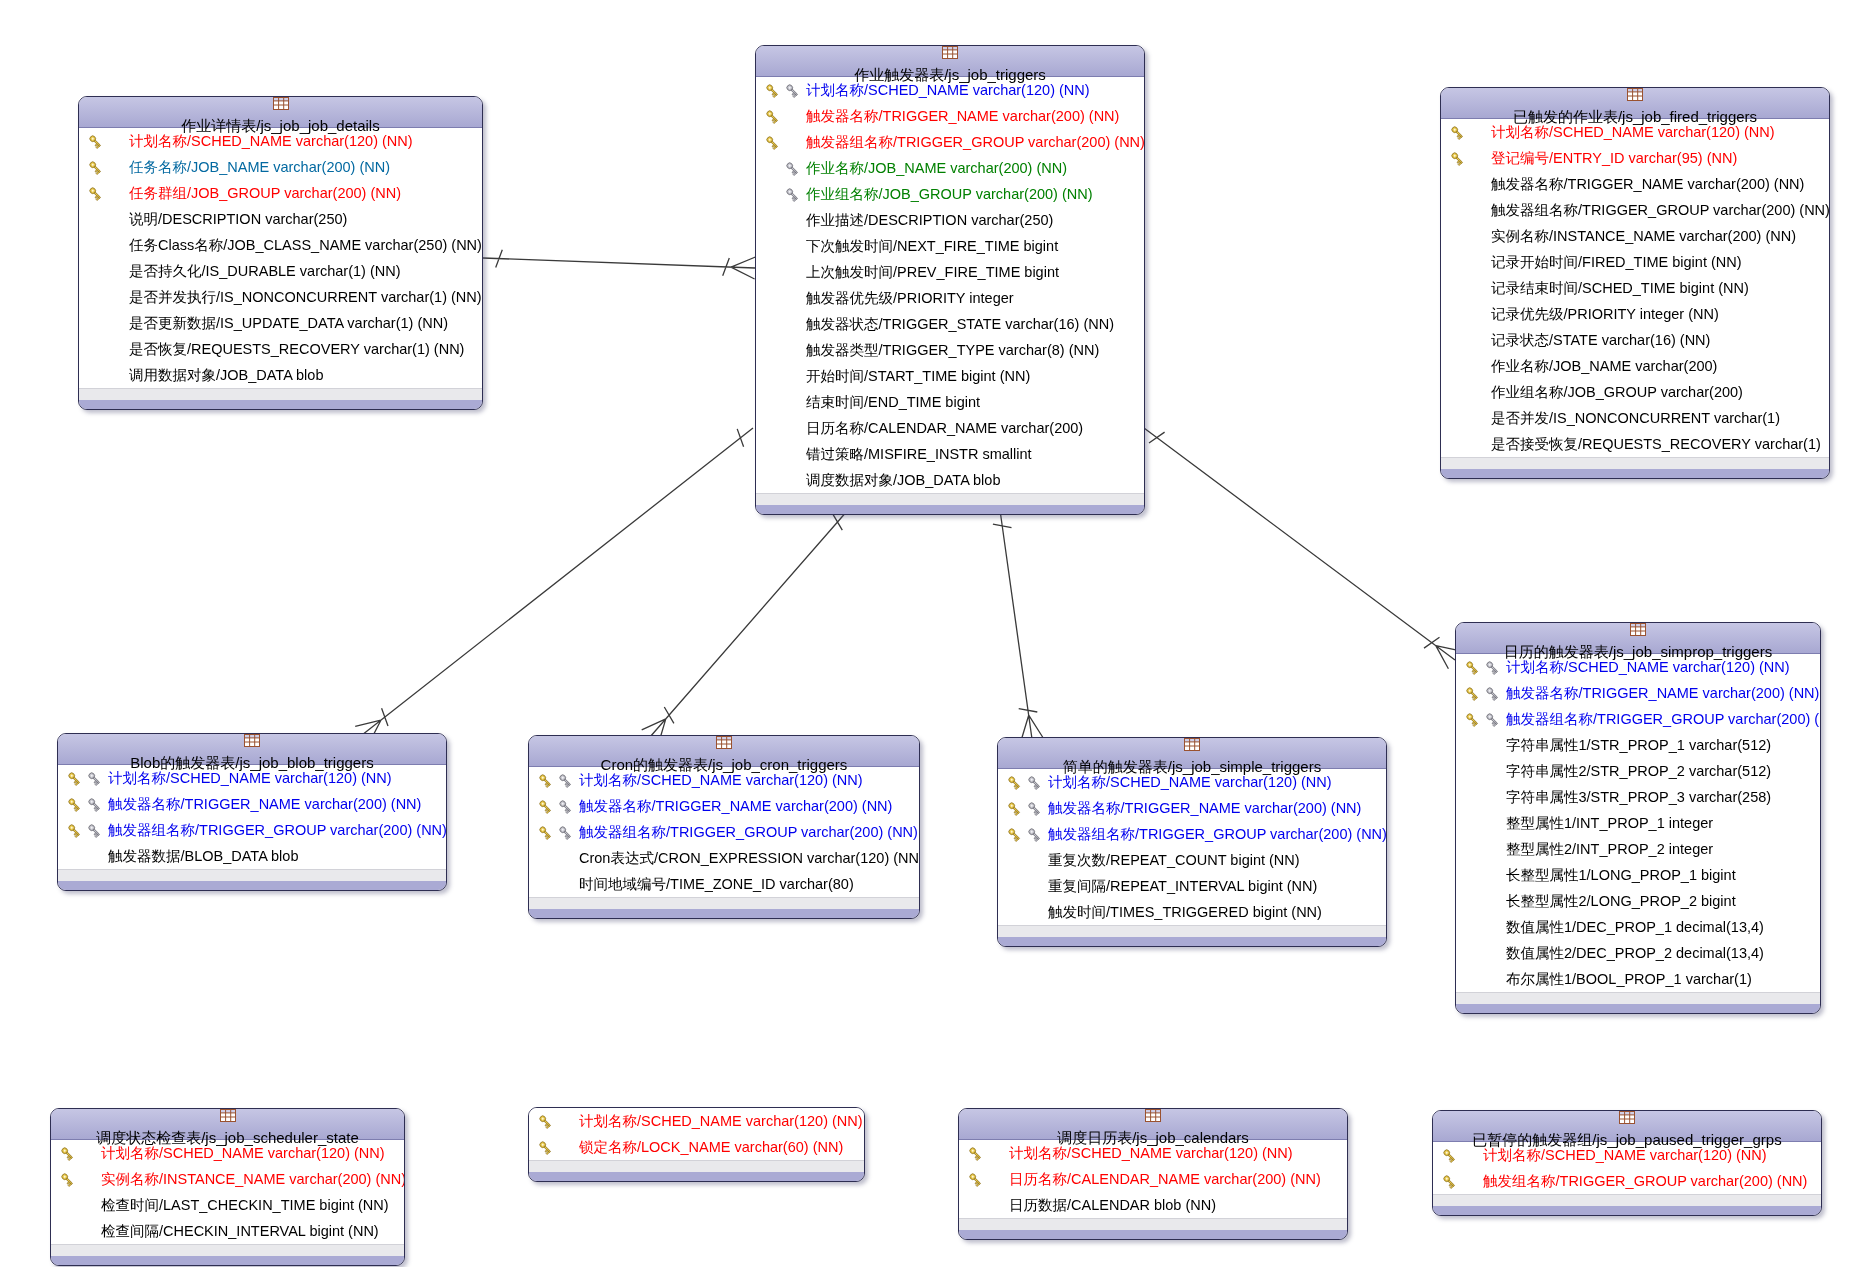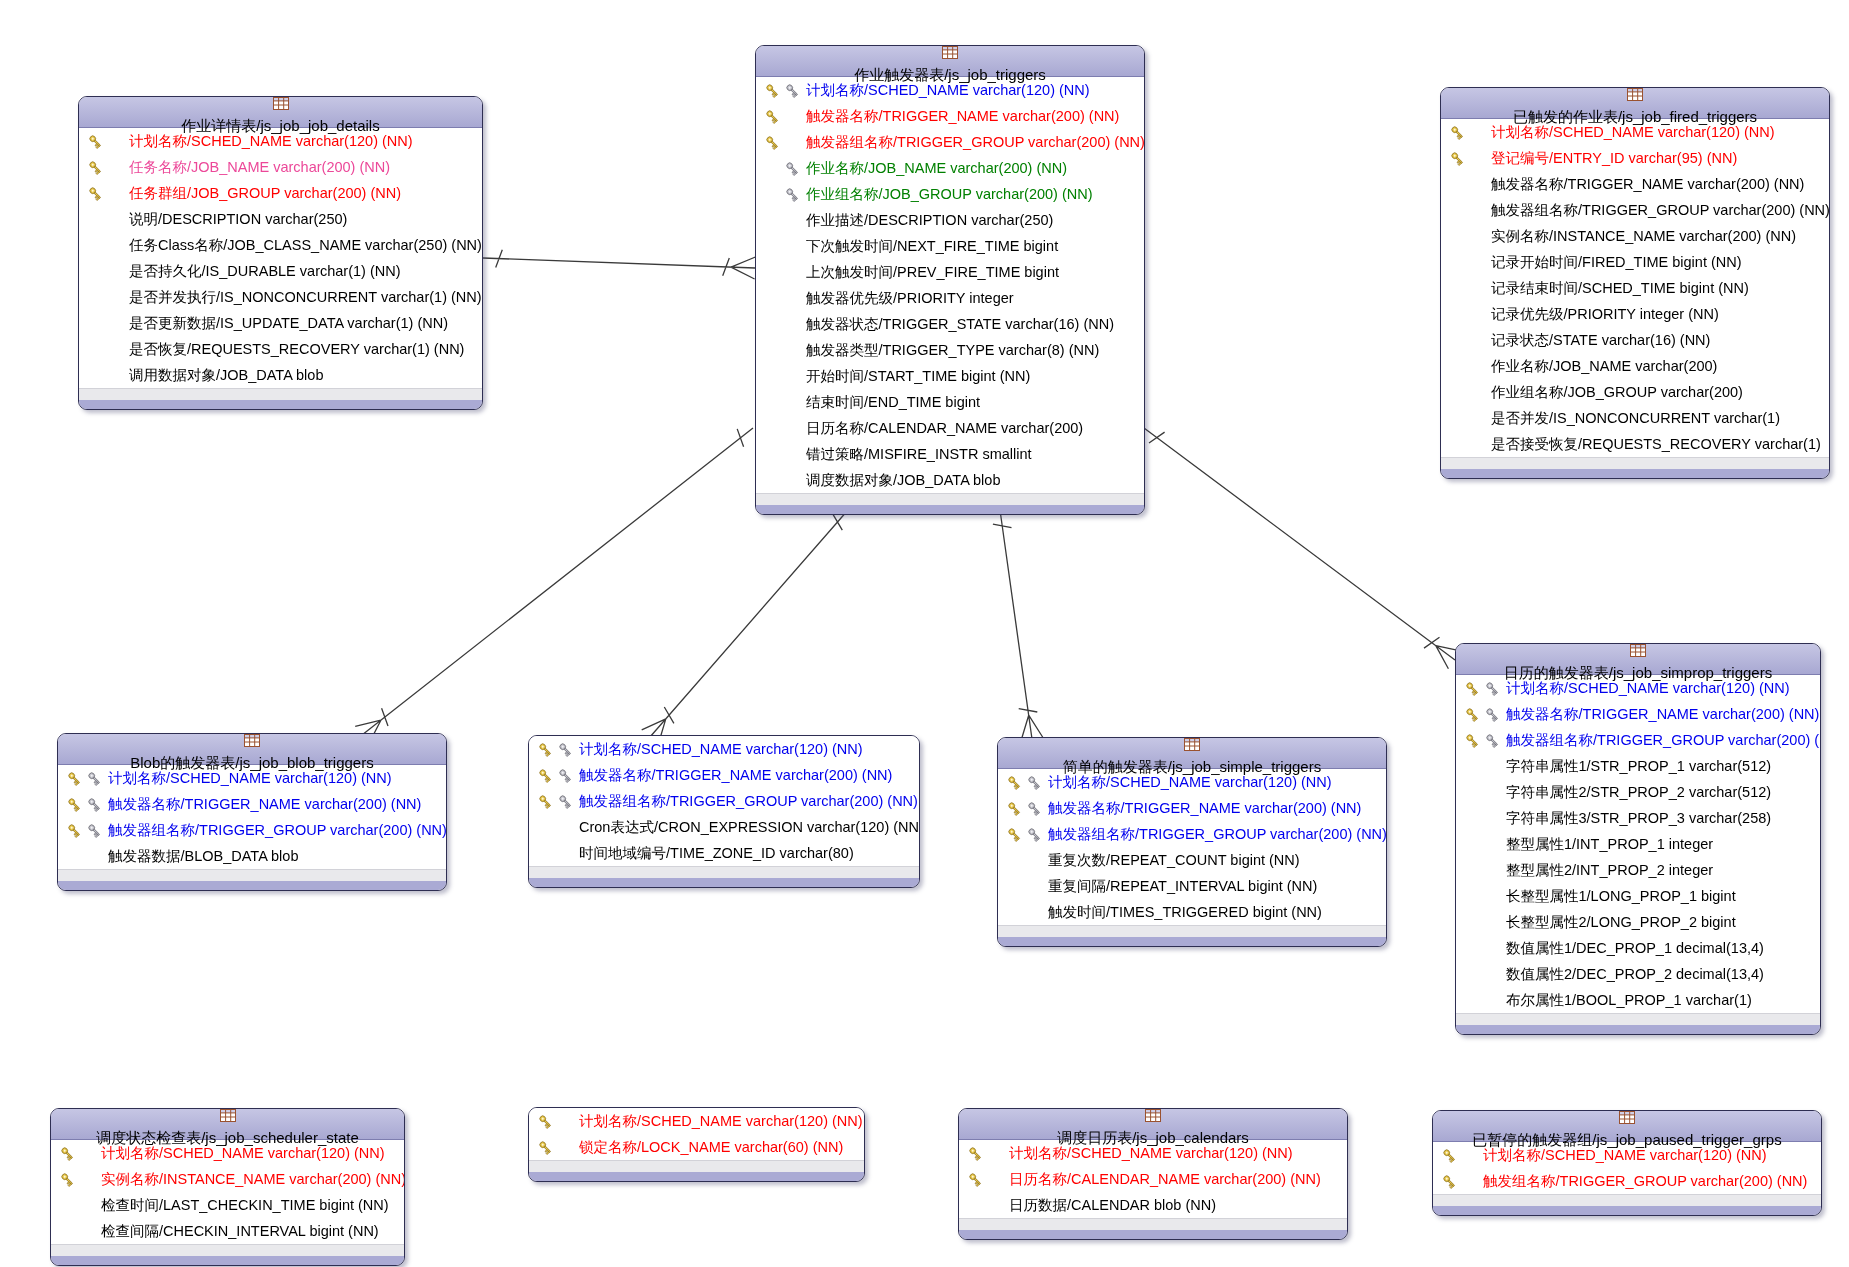--- a/index.html
+++ b/index.html
@@ -86,21 +86,21 @@
               <g transform="rotate(45 8 8)" stroke="#8a6d1a" stroke-width="0.8">
                 <rect x="6.2" y="7.1" width="8.4" height="1.8" fill="#e8c84a"></rect>
                 <rect x="10.6" y="8.6" width="1.5" height="2.6" fill="#e8c84a"></rect>
                 <rect x="13" y="8.6" width="1.5" height="3.4" fill="#e8c84a"></rect>
                 <circle cx="3.8" cy="8" r="3" fill="#e8c84a"></circle>
                 <circle cx="3.8" cy="8" r="1.1" fill="#fdf6d8" stroke="none"></circle>
               </g>
             </svg>
           </span>
     <span class="kslot k2"></span>
-    <span class="ftext" style="color: #ec4899;">任务名称/JOB_NAME varchar(200) (NN)</span>
+    <span class="ftext" style="color: #0369a1;">任务名称/JOB_NAME varchar(200) (NN)</span>
   </div>
         <div class="erow">
     <span class="kslot k1">
             <svg width="15" height="15" viewBox="0 0 16 16">
               <g transform="rotate(45 8 8)" stroke="#8a6d1a" stroke-width="0.8">
                 <rect x="6.2" y="7.1" width="8.4" height="1.8" fill="#e8c84a"></rect>
                 <rect x="10.6" y="8.6" width="1.5" height="2.6" fill="#e8c84a"></rect>
                 <rect x="13" y="8.6" width="1.5" height="3.4" fill="#e8c84a"></rect>
                 <circle cx="3.8" cy="8" r="3" fill="#e8c84a"></circle>
                 <circle cx="3.8" cy="8" r="1.1" fill="#fdf6d8" stroke="none"></circle>
@@ -502,20 +502,32 @@
         <div class="erow">
     <span class="kslot k1"></span>
     <span class="kslot k2"></span>
     <span class="ftext" style="color: rgb(0, 0, 0);">触发器数据/BLOB_DATA blob</span>
   </div>
       </div>
     <div class="efoot"></div>
     <div class="ebar"></div>
   </div>
     <div class="etable" style="left: 528px; top: 735px; width: 392px;">
+    <div class="ehead">
+      <span class="ticon">
+        <svg width="16" height="13" viewBox="0 0 16 13">
+          <rect x="0.5" y="0.5" width="15" height="12" fill="#ffffff" stroke="#9a5230" stroke-width="1"></rect>
+          <rect x="0.5" y="0.5" width="15" height="3.4" fill="#cfcfe8" stroke="#9a5230" stroke-width="1"></rect>
+          <line x1="5.6" y1="0.5" x2="5.6" y2="12.5" stroke="#9a5230" stroke-width="1"></line>
+          <line x1="10.7" y1="0.5" x2="10.7" y2="12.5" stroke="#9a5230" stroke-width="1"></line>
+          <line x1="0.5" y1="8" x2="15.5" y2="8" stroke="#9a5230" stroke-width="1"></line>
+        </svg>
+      </span>
+      <span class="etitle">Cron的触发器表/js_job_cron_triggers</span>
+    </div>
     <div class="ebody">
         <div class="erow">
     <span class="kslot k1">
             <svg width="15" height="15" viewBox="0 0 16 16">
               <g transform="rotate(45 8 8)" stroke="#8a6d1a" stroke-width="0.8">
                 <rect x="6.2" y="7.1" width="8.4" height="1.8" fill="#e8c84a"></rect>
                 <rect x="10.6" y="8.6" width="1.5" height="2.6" fill="#e8c84a"></rect>
                 <rect x="13" y="8.6" width="1.5" height="3.4" fill="#e8c84a"></rect>
                 <circle cx="3.8" cy="8" r="3" fill="#e8c84a"></circle>
                 <circle cx="3.8" cy="8" r="1.1" fill="#fdf6d8" stroke="none"></circle>
@@ -700,21 +712,21 @@
   </div>
         <div class="erow">
     <span class="kslot k1"></span>
     <span class="kslot k2"></span>
     <span class="ftext" style="color: rgb(0, 0, 0);">触发时间/TIMES_TRIGGERED bigint (NN)</span>
   </div>
       </div>
     <div class="efoot"></div>
     <div class="ebar"></div>
   </div>
-    <div class="etable" style="left: 1455px; top: 643px; width: 366px;">
+    <div class="etable" style="left: 1455px; top: 622px; width: 366px;">
     <div class="ehead">
       <span class="ticon">
         <svg width="16" height="13" viewBox="0 0 16 13">
           <rect x="0.5" y="0.5" width="15" height="12" fill="#ffffff" stroke="#9a5230" stroke-width="1"></rect>
           <rect x="0.5" y="0.5" width="15" height="3.4" fill="#cfcfe8" stroke="#9a5230" stroke-width="1"></rect>
           <line x1="5.6" y1="0.5" x2="5.6" y2="12.5" stroke="#9a5230" stroke-width="1"></line>
           <line x1="10.7" y1="0.5" x2="10.7" y2="12.5" stroke="#9a5230" stroke-width="1"></line>
           <line x1="0.5" y1="8" x2="15.5" y2="8" stroke="#9a5230" stroke-width="1"></line>
         </svg>
       </span>

